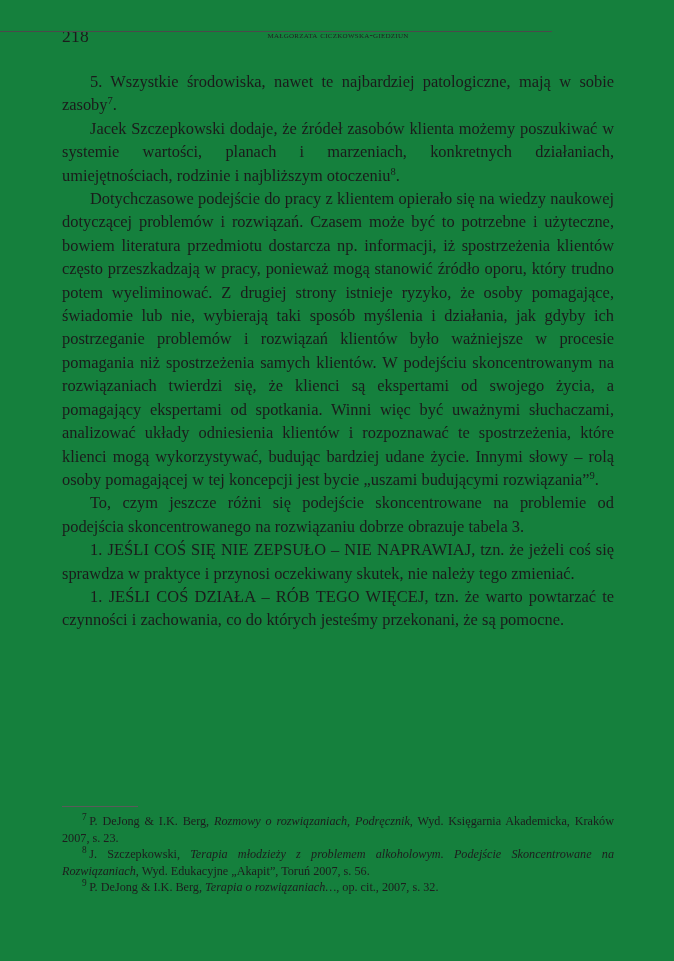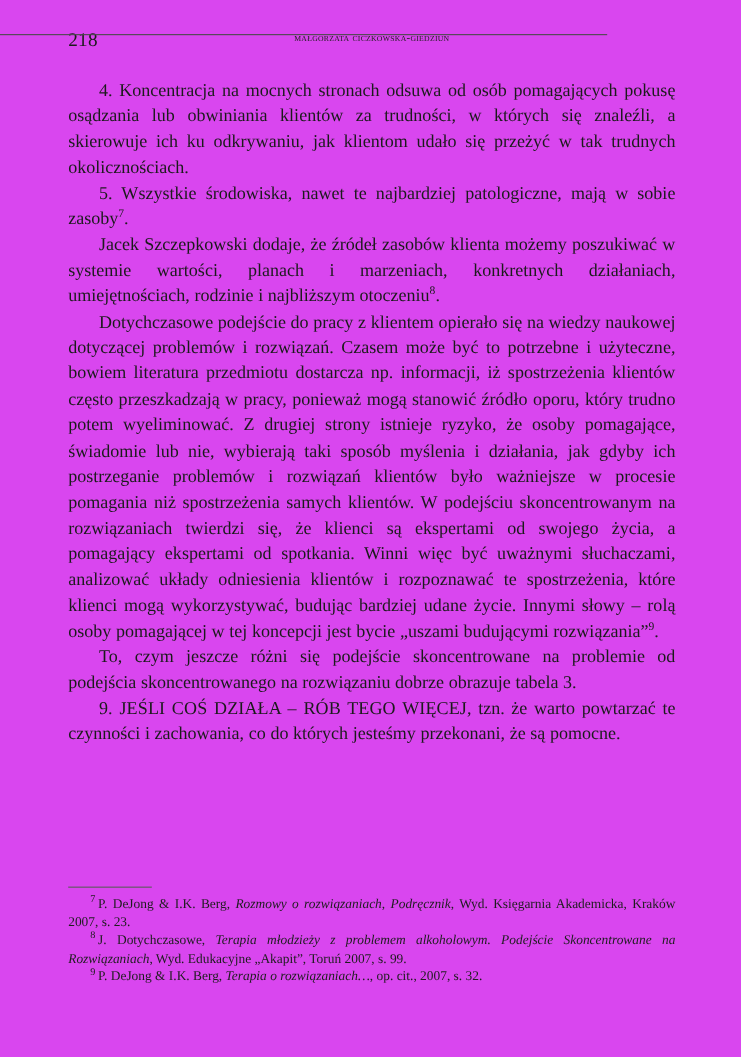--- a/index.html
+++ b/index.html
@@ -13,21 +13,21 @@
     font-family: "Liberation Serif", "DejaVu Serif", serif;
     color: #1b1b1b;
     overflow: hidden;
     position: relative;
   }
   .page {
     position: absolute;
     inset: 0;
     width: 674px;
     height: 961px;
-    background: #d946ef;
+    background: #15803d;
   }
 
   
   .runhead {
     position: absolute;
     left: 62px;
     top: 26px;
     width: 552px;
     height: 26px;
   }
@@ -124,57 +124,57 @@
   <div class="runhead">
     <span class="folio">218</span>
     <span class="runhead-title">Małgorzata Ciczkowska-Giedziun</span>
   </div>
   <div class="runhead-rule"></div>
 
   <div class="body">
 
 
 
-    <p class="para">
-      <span>4.  Koncentracja na mocnych stronach odsuwa od osób pomagających pokusę osądzania lub obwiniania klientów za trudności, w których się znaleźli, a skierowuje ich ku odkrywaniu, jak klientom udało się przeżyć w tak trudnych okolicznościach.</span>
-    </p>
 
     <p class="para">
       <span>5.  Wszystkie środowiska, nawet te najbardziej patologiczne, mają w sobie zasoby</span><sup class="fn">7</sup><span>.</span>
     </p>
 
     <p class="para">
       <span>Jacek Szczepkowski dodaje, że źródeł zasobów klienta możemy poszukiwać w systemie wartości, planach i marzeniach, konkretnych działaniach, umiejętnościach, rodzinie i najbliższym otoczeniu</span><sup class="fn">8</sup><span>.</span>
     </p>
 
     <p class="para">
       <span>Dotychczasowe podejście do pracy z klientem opierało się na wiedzy naukowej dotyczącej problemów i rozwiązań. Czasem może być to potrzebne i użyteczne, bowiem literatura przedmiotu dostarcza np. informacji, iż spostrzeżenia klientów często przeszkadzają w pracy, ponieważ mogą stanowić źródło oporu, który trudno potem wyeliminować. Z drugiej strony istnieje ryzyko, że osoby pomagające, świadomie lub nie, wybierają taki sposób myślenia i działania, jak gdyby ich postrzeganie problemów i rozwiązań klientów było ważniejsze w procesie pomagania niż spostrzeżenia samych klientów. W podejściu skoncentrowanym na rozwiązaniach twierdzi się, że klienci są ekspertami od swojego życia, a pomagający ekspertami od spotkania. Winni więc być uważnymi słuchaczami, analizować układy odniesienia klientów i rozpoznawać te spostrzeżenia, które klienci mogą wykorzystywać, budując bardziej udane życie. Innymi słowy – rolą osoby pomagającej w tej koncepcji jest bycie „uszami budującymi rozwiązania”</span><sup class="fn">9</sup><span>.</span>
     </p>
 
     <p class="para">
       <span>To, czym jeszcze różni się podejście skoncentrowane na problemie od podejścia skoncentrowanego na rozwiązaniu dobrze obrazuje tabela 3.</span>
     </p>
 
 
+    <p class="para">
+      <span class="caps">1. JEŚLI COŚ SIĘ NIE ZEPSUŁO – NIE NAPRAWIAJ,</span><span> tzn. że jeżeli coś się sprawdza w praktyce i przynosi oczekiwany skutek, nie należy tego zmieniać.</span>
+    </p>
 
     <p class="para">
-      <span class="caps">9. JEŚLI COŚ DZIAŁA – RÓB TEGO WIĘCEJ,</span><span> tzn. że warto powtarzać te czynności i zachowania, co do których jesteśmy przekonani, że są pomocne.</span>
+      <span class="caps">1. JEŚLI COŚ DZIAŁA – RÓB TEGO WIĘCEJ,</span><span> tzn. że warto powtarzać te czynności i zachowania, co do których jesteśmy przekonani, że są pomocne.</span>
     </p>
 
   </div>
 
   <div class="footnotes">
     <div class="fn-rule"></div>
 
     <p class="footnote">
       <span class="fn-num">7</span><span>P. DeJong &amp; I.K. Berg, </span><i>Rozmowy  o rozwiązaniach, Podręcznik</i><span>, Wyd. Księgarnia Akademicka, Kraków 2007, s. 23.</span>
     </p>
 
     <p class="footnote">
-      <span class="fn-num">8</span><span>J. Dotychczasowe, </span><i>Terapia młodzieży z problemem alkoholowym. Podejście Skoncentrowane na Rozwiązaniach</i><span>, Wyd. Edukacyjne „Akapit”, Toruń 2007, s. 99.</span>
+      <span class="fn-num">8</span><span>J. Szczepkowski, </span><i>Terapia młodzieży z problemem alkoholowym. Podejście Skoncentrowane na Rozwiązaniach</i><span>, Wyd. Edukacyjne „Akapit”, Toruń 2007, s. 56.</span>
     </p>
 
     <p class="footnote">
       <span class="fn-num">9</span><span>P. DeJong &amp; I.K. Berg, </span><i>Terapia  o rozwiązaniach…</i><span>, op. cit., 2007, s. 32.</span>
     </p>
   </div>
 
 </div>
 
 </body></html>

